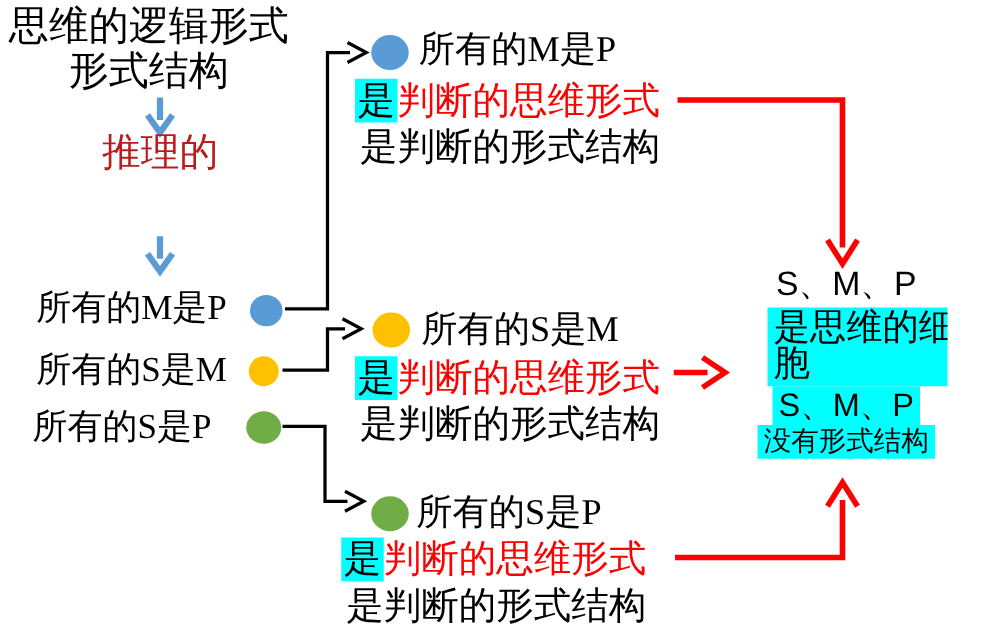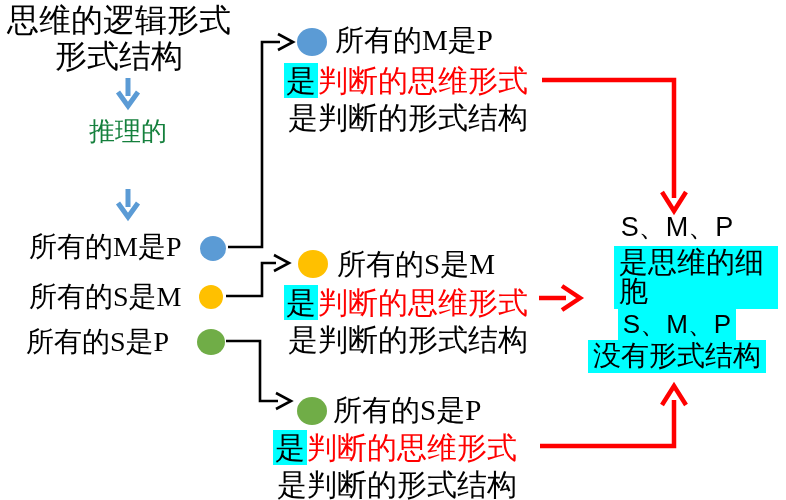--- a/index.html
+++ b/index.html
@@ -3,26 +3,25 @@
 <meta charset="utf-8">
 <style>
   html,body{margin:0;padding:0;background:#fff;}
   .canvas{
     position:relative;
     width:758px;height:500px;
     background:#fff;
     font-family:"Liberation Serif","DejaVu Serif",serif;
     color:#000;
     overflow:hidden;
-    padding-left:20px;
   }
   .abs{position:absolute;white-space:nowrap;line-height:1.12;}
   .center{text-align:center;}
   .dot{position:absolute;border-radius:50%;}
-  .red-text{color:#FF0000;}
+  .red-text{color:#FF0000;font-family:Liberation Mono, monospace;}
   .hl{background:#00FFFF;padding:1px 2px;}
   svg.overlay{position:absolute;left:0;top:0;width:786px;height:500px;pointer-events:none;}
   .concl{
     position:absolute;left:566px;top:213px;width:222px;
     display:flex;flex-direction:column;align-items:center;
   }
   .concl .line{line-height:1.1;}
   .concl .cy{background:#00FFFF;padding:2px 5px 3px 5px;line-height:1.0;}
 </style>
 </head>
@@ -66,21 +65,21 @@
       <path d="M540 446 H674 V400"></path>
       <path d="M662 405 L674 386 L686 405"></path>
     </g>
   </svg>
 
   <div class="abs center" style="left:0;top:3px;width:238px;font-size:32px;">
     <div>思维的逻辑形式</div>
     <div>形式结构</div>
   </div>
 
-  <div class="abs center red-text" style="left: 0px; top: 116px; width: 256px; font-size: 26px; line-height: 1.22; color: #15803d;">
+  <div class="abs center red-text" style="left: 0px; top: 106px; width: 256px; font-size: 31px; line-height: 1.22; color: #b91c1c;">
     <div>推理的</div>
   </div>
 
   <div class="abs" style="left:29px;top:231px;font-size:28px;">所有的M是P</div>
   <div class="abs" style="left:29px;top:281px;font-size:28px;">所有的S是M</div>
   <div class="abs" style="left:26px;top:326px;font-size:28px;">所有的S是P</div>
 
   <div class="dot" style="left: 200px; top: 236px; width: 26px; height: 25px; background: rgb(91, 155, 213);"></div>
   <div class="dot" style="left: 199px; top: 285px; width: 24px; height: 24px; background: rgb(255, 192, 0);"></div>
   <div class="dot" style="left: 197px; top: 329px; width: 28px; height: 26px; background: rgb(112, 173, 71);"></div>
@@ -103,16 +102,16 @@
   <div class="abs" style="left:333px;top:394px;font-size:29px;">所有的S是P</div>
   <div class="abs" style="left:273px;top:431px;font-size:30px;">
     <span class="hl" style="background: rgb(0, 255, 255);">是</span><span class="red-text" style="color: rgb(255, 0, 0);">判断的思维形式</span>
   </div>
   <div class="abs" style="left:277px;top:468px;font-size:30px;">是判断的形式结构</div>
 
   <div class="concl">
     <div class="line" style="font-size:27px;font-family:'Liberation Sans',sans-serif;">S、M、P</div>
     <div class="cy" style="font-size: 29px; margin-top: 3px; background: rgb(0, 255, 255); margin-left: 48px;">是思维的细胞</div>
     <div class="cy" style="font-size: 26px; font-family: &quot;Liberation Sans&quot;, sans-serif; background: rgb(0, 255, 255);">S、M、P</div>
-    <div class="cy" style="font-size: 28px; background: rgb(0, 255, 255);">没有形式结构</div>
+    <div class="cy" style="font-size: 22px; background: rgb(0, 255, 255);">没有形式结构</div>
   </div>
 
 </div>
 
 </body></html>

